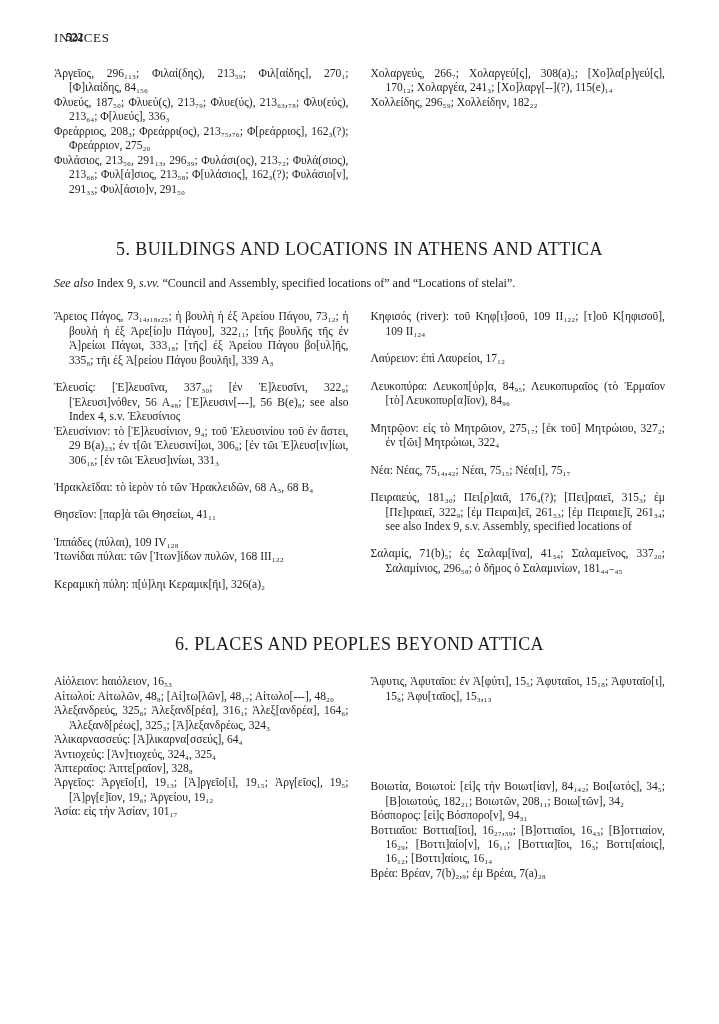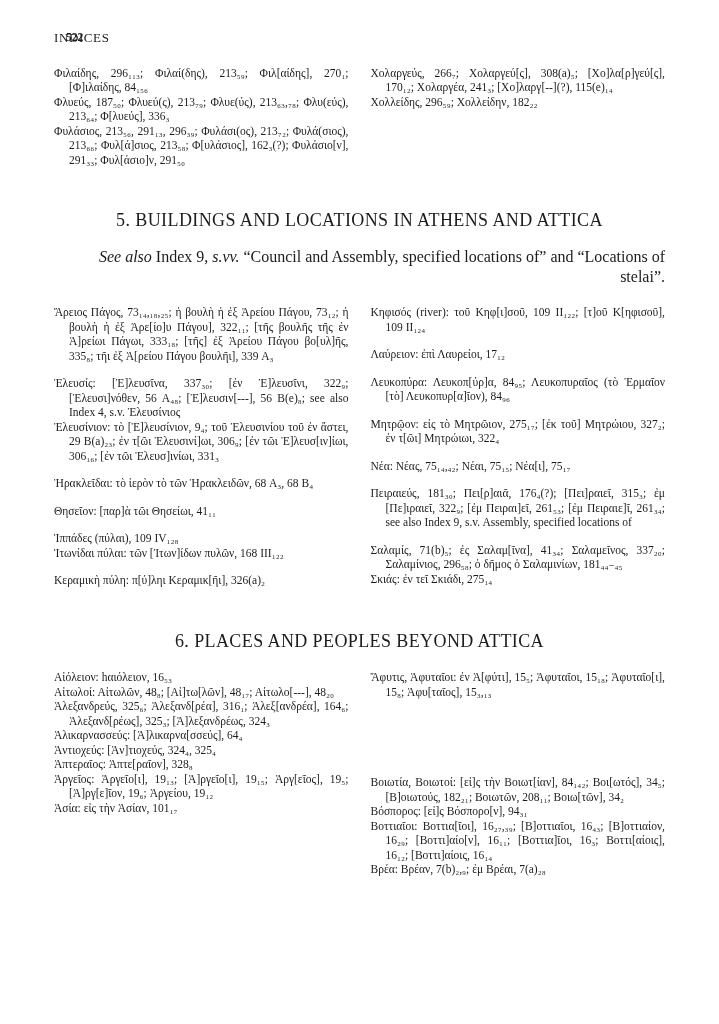--- a/index.html
+++ b/index.html
@@ -57,40 +57,41 @@
   .entry.big-gap { margin-top: 76px; }
   .section-heading {
     margin: 42px 0 0 0;
     text-align: center;
     font-size: 18px;
     font-weight: normal;
     letter-spacing: 0.4px;
   }
   .note {
     margin: 15px 0 0 0;
-    text-align: right;
-    font-size: 16px;
+    text-align: left;
+    font-size: 12px;
   }
   .italic { font-style: italic; }
   .section-body { margin-top: 18px; }
 </style>
 </head>
 <body>
 
 <div class="page">
 
   <div class="page-header">
     <span class="page-number">522</span>
     <div class="running-head">INDICES</div>
   </div>
 
   <div class="columns">
     <div class="col">
-      <p class="entry">Φιλαίδης, 296₁₁₃; Φιλαί(δης), 213₅₉; Φιλ[αίδης], 270₁; [Φ]ιλαίδης, 84₁₅₆</p>
+      <p class="entry">Ἀργεῖος, 296₁₁₃; Φιλαί(δης), 213₅₉; Φιλ[αίδης], 270₁; [Φ]ιλαίδης, 84₁₅₆</p>
       <p class="entry">Φλυεύς, 187₅₀; Φλυεύ(ς), 213₇₉; Φλυε(ύς), 213₆₃,₇₈; Φλυ(εύς), 213₆₄; Φ[λυεύς], 336₃</p>
+      <p class="entry">Φρεάρριος, 208₃; Φρεάρρι(ος), 213₇₅,₇₆; Φ[ρεάρριος], 162₃(?); Φρεάρριον, 275₂₀</p>
       <p class="entry">Φυλάσιος, 213₅₆, 291₁₃, 296₃₉; Φυλάσι(ος), 213₇₂; Φυλά(σιος), 213₆₆; Φυλ[ά]σιος, 213₅₈; Φ[υλάσιος], 162₃(?); Φυλάσιο[ν], 291₃₃; Φυλ[άσιο]ν, 291₅₀</p>
     </div>
     <div class="col">
       <p class="entry">Χολαργεύς, 266₇; Χολαργεύ[ς], 308(a)₅; [Χο]λα[ρ]γεύ[ς], 170₁₂; Χολαργέα, 241₃; [Χο]λαργ[--](?), 115(e)₁₄</p>
       <p class="entry">Χολλείδης, 296₅₉; Χολλείδην, 182₂₂</p>
     </div>
   </div>
 
   <div>
     <h2 class="section-heading">5. BUILDINGS AND LOCATIONS IN ATHENS AND ATTICA</h2>
@@ -107,21 +108,20 @@
         <p class="entry gap">Κεραμικὴ πύλη: π[ύ]ληι Κεραμικ[ῆι], 326(a)₂</p>
       </div>
       <div class="col">
         <p class="entry">Κηφισός (river): τοῦ Κηφ[ι]σοῦ, 109 II₁₂₂; [τ]οῦ Κ[ηφισοῦ], 109 II₁₂₄</p>
         <p class="entry gap">Λαύρειον: ἐπὶ Λαυρείοι, 17₁₂</p>
         <p class="entry gap">Λευκοπύρα: Λευκοπ[ύρ]α, 84₉₅; Λευκοπυραῖος (τὸ Ἑρμαῖον [τὸ] Λευκοπυρ[α]ῖον), 84₉₆</p>
         <p class="entry gap">Μητρῷον: εἰς τὸ Μητρῶιον, 275₁₇; [ἐκ τοῦ] Μητρώιου, 327₂; ἐν τ[ῶι] Μητρώιωι, 322₄</p>
         <p class="entry gap">Νέα: Νέας, 75₁₄,₄₂; Νέαι, 75₁₅; Νέα[ι], 75₁₇</p>
         <p class="entry gap">Πειραιεύς, 181₃₀; Πει[ρ]αιᾶ, 176₄(?); [Πει]ραιεῖ, 315₃; ἐμ [Πε]ιραιεῖ, 322₉; [ἐμ Πειραι]εῖ, 261₅₃; [ἐμ Πειραιε]ῖ, 261₃₄; see also Index 9, s.v. Assembly, specified locations of</p>
         <p class="entry gap">Σαλαμίς, 71(b)₅; ἐς Σαλαμ[ῖνα], 41₃₄; Σαλαμεῖνος, 337₂₀; Σαλαμίνιος, 296₅₈; ὁ δῆμος ὁ Σαλαμινίων, 181₄₄₋₄₅</p>
-        <p class="entry">Σκιάς: ἐν τεῖ Σκιάδι, 275₁₄</p>
       </div>
     </div>
   </div>
 
   <div>
     <h2 class="section-heading">6. PLACES AND PEOPLES BEYOND ATTICA</h2>
     <div class="columns section-body">
       <div class="col">
         <p class="entry">Αἰόλειον: hαιόλειον, 16₅₃</p>
         <p class="entry">Αἰτωλοί: Αἰτωλῶν, 48₈; [Αἰ]τω[λῶν], 48₁₇; Αἰτωλο[---], 48₂₀</p>

